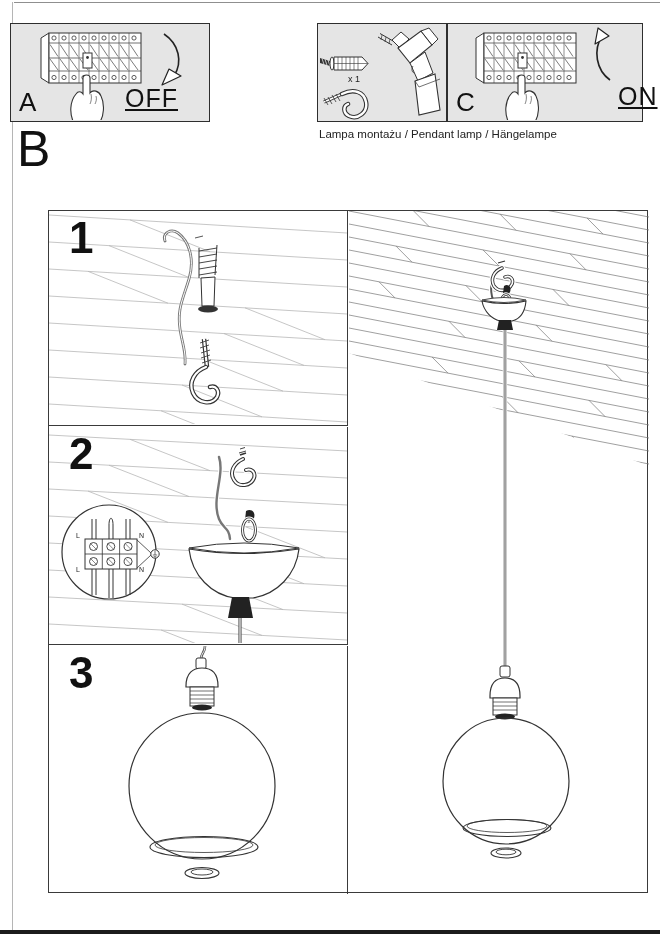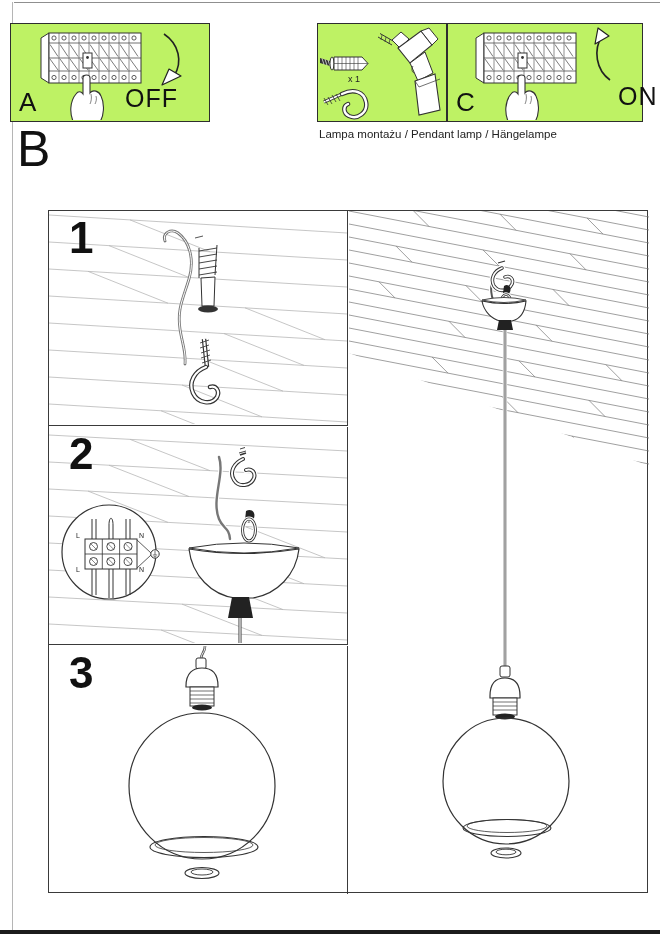--- a/index.html
+++ b/index.html
@@ -3,26 +3,26 @@
 <meta charset="utf-8">
 <style>
   * { margin:0; padding:0; box-sizing:border-box; }
   html,body { width:660px; height:940px; background:#fff; }
   .page { position:relative; width:660px; height:940px; background:#fff;
           font-family:"Liberation Sans", sans-serif; color:#1a1a1a; overflow:hidden; }
   .abs { position:absolute; }
   .frame-top  { left:14px; top:2px; right:0; height:1px; background:#8f8f8f; }
   .frame-left { left:12px; top:2px; width:1px; height:929px; background:#b5b5b5; }
   .frame-bottom { left:0; top:930px; width:660px; height:4px; background:#1c1c1c; }
-  .tbox { border:1.3px solid #2e2e2e; background:#bef264; }
+  .tbox { border:1.3px solid #2e2e2e; background:#e5e5e5; }
   .box-a { left:10px; top:23px; width:200px; height:99px; }
   .box-tools { left:317px; top:23px; width:130px; height:99px; }
   .box-c { left:447px; top:23px; width:196px; height:99px; }
   .corner-label { font-size:26px; font-weight:500; color:#111; }
-  .state-label { font-size:25px; font-weight:500; letter-spacing:1px; color:#111; }
+  .state-label { font-size:25px; font-weight:500; letter-spacing:1px; color:#111;text-decoration:underline; }
   .qty-label { font-size:9px; color:#222; }
   .b-label { left:17px; top:120px; font-size:50px; font-weight:500; color:#111; }
   .instructions { left:319px; top:126px; width:330px; font-size:11.5px; line-height:17.5px; color:#222; }
   .main { left:48px; top:210px; width:600px; height:683px; border:1.2px solid #3a3a3a; background:#fff; }
   .step1 { left:0; top:0; width:299px; height:215px; border-right:1px solid #3a3a3a; border-bottom:1px solid #3a3a3a; }
   .step2 { left:0; top:216px; width:299px; height:218px; border-right:1px solid #3a3a3a; border-bottom:1px solid #3a3a3a; }
   .step3 { left:0; top:435px; width:299px; height:248px; border-right:1px solid #3a3a3a; }
   .view  { left:300px; top:0; width:300px; height:683px; }
   .stepnum { left:20px; top:2px; font-size:44px; font-weight:700; color:#111; }
   .inset-lab { font-size:7px; color:#222; }

